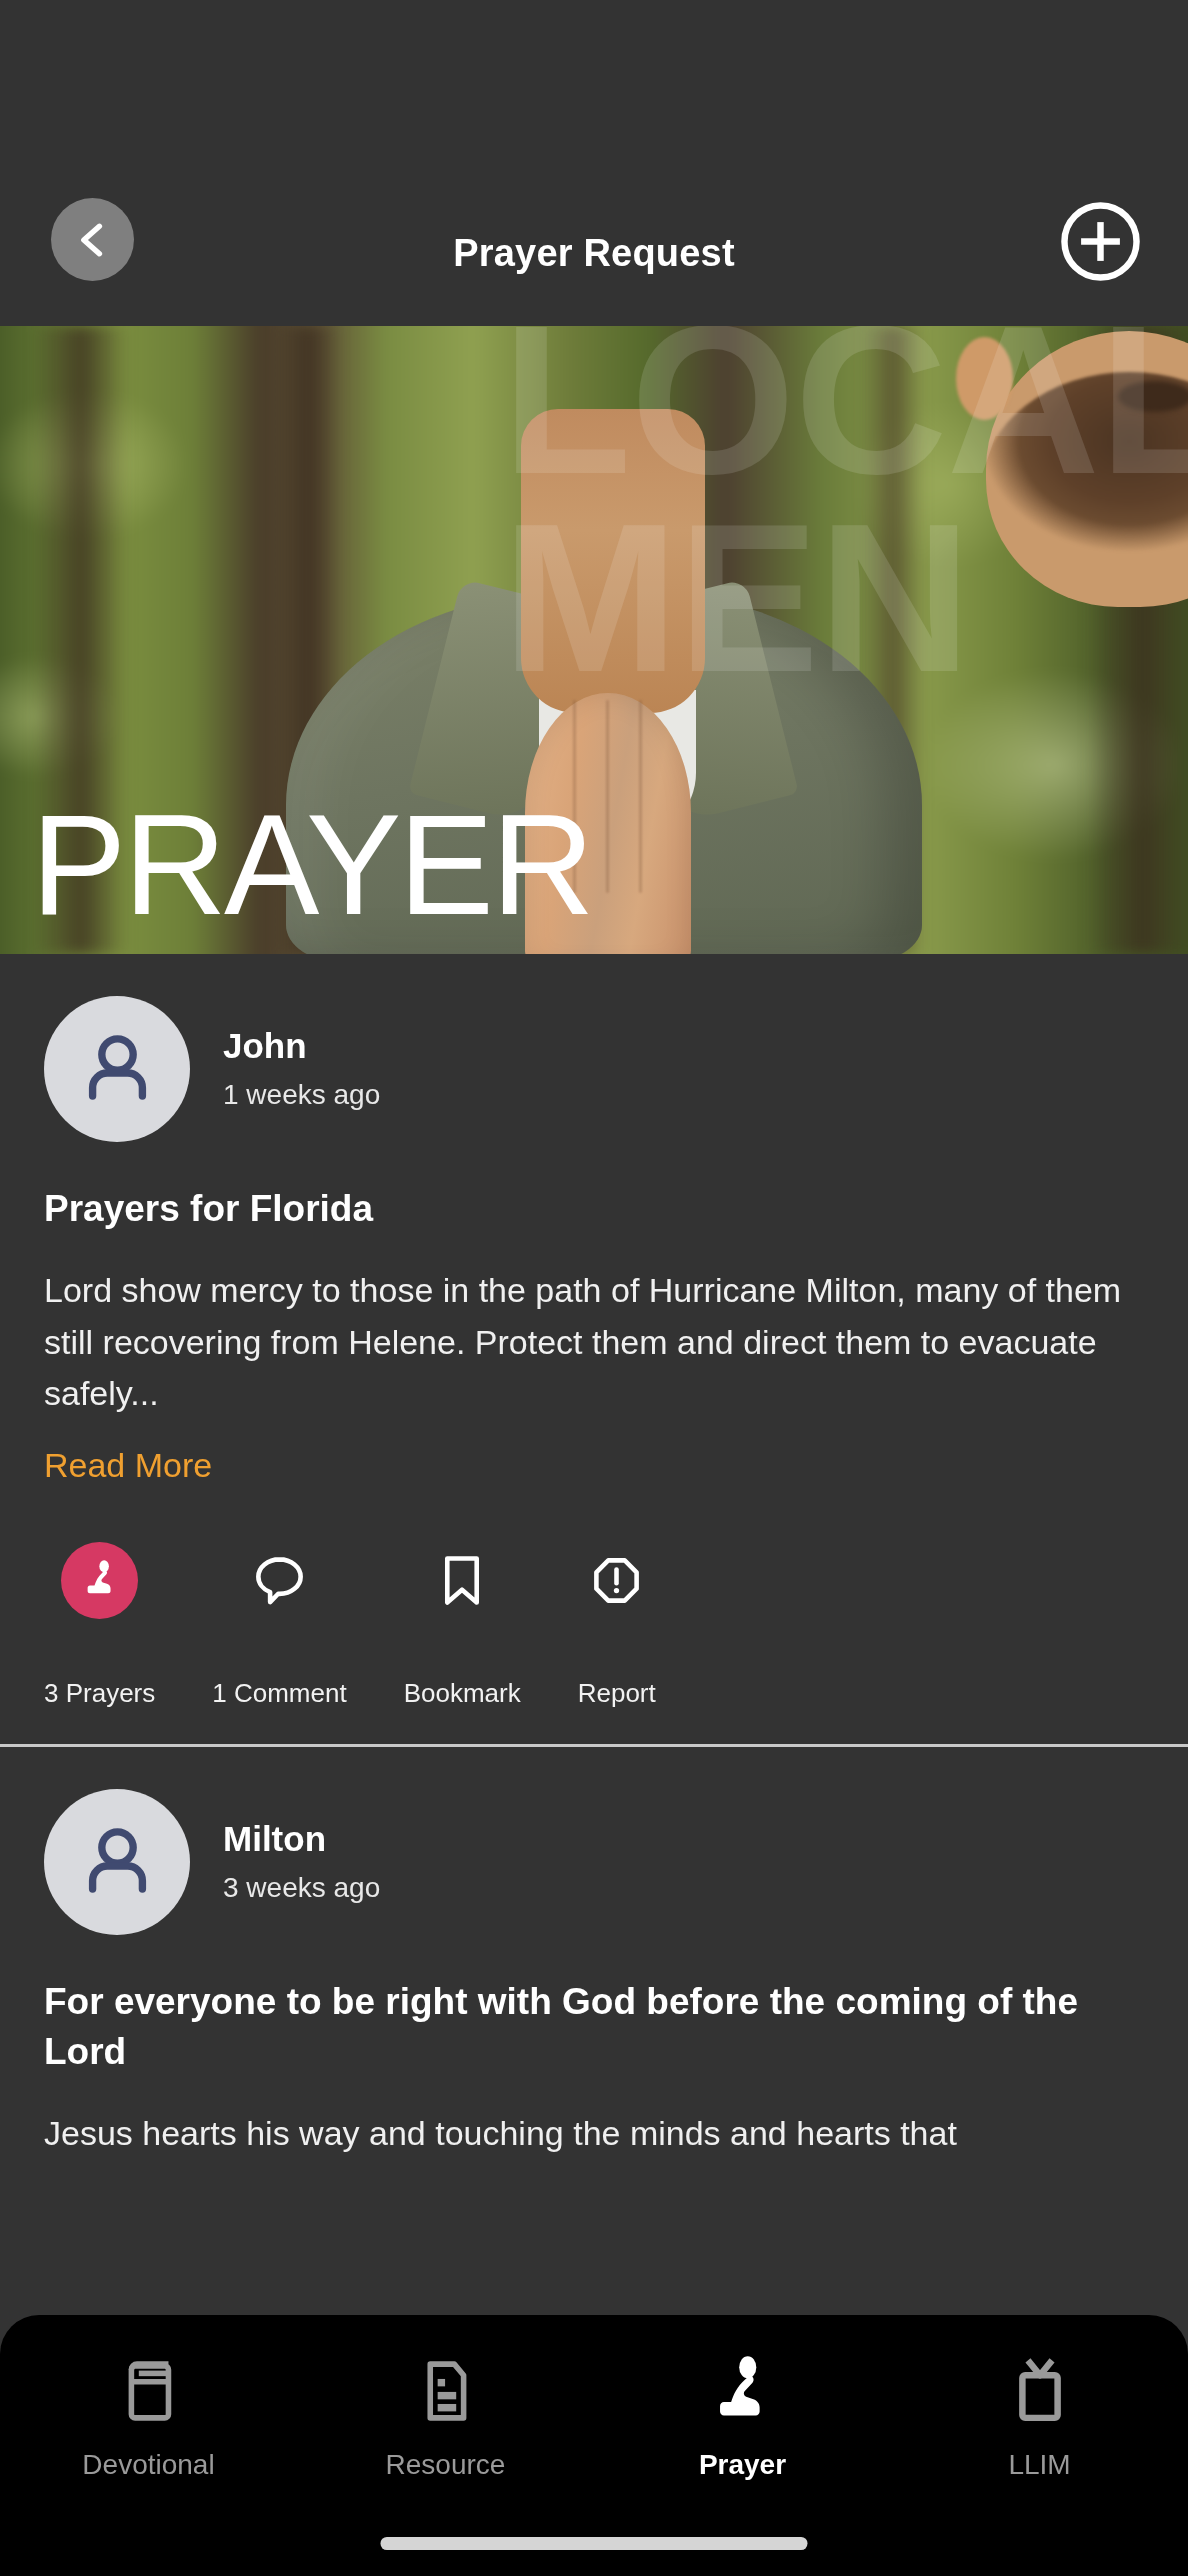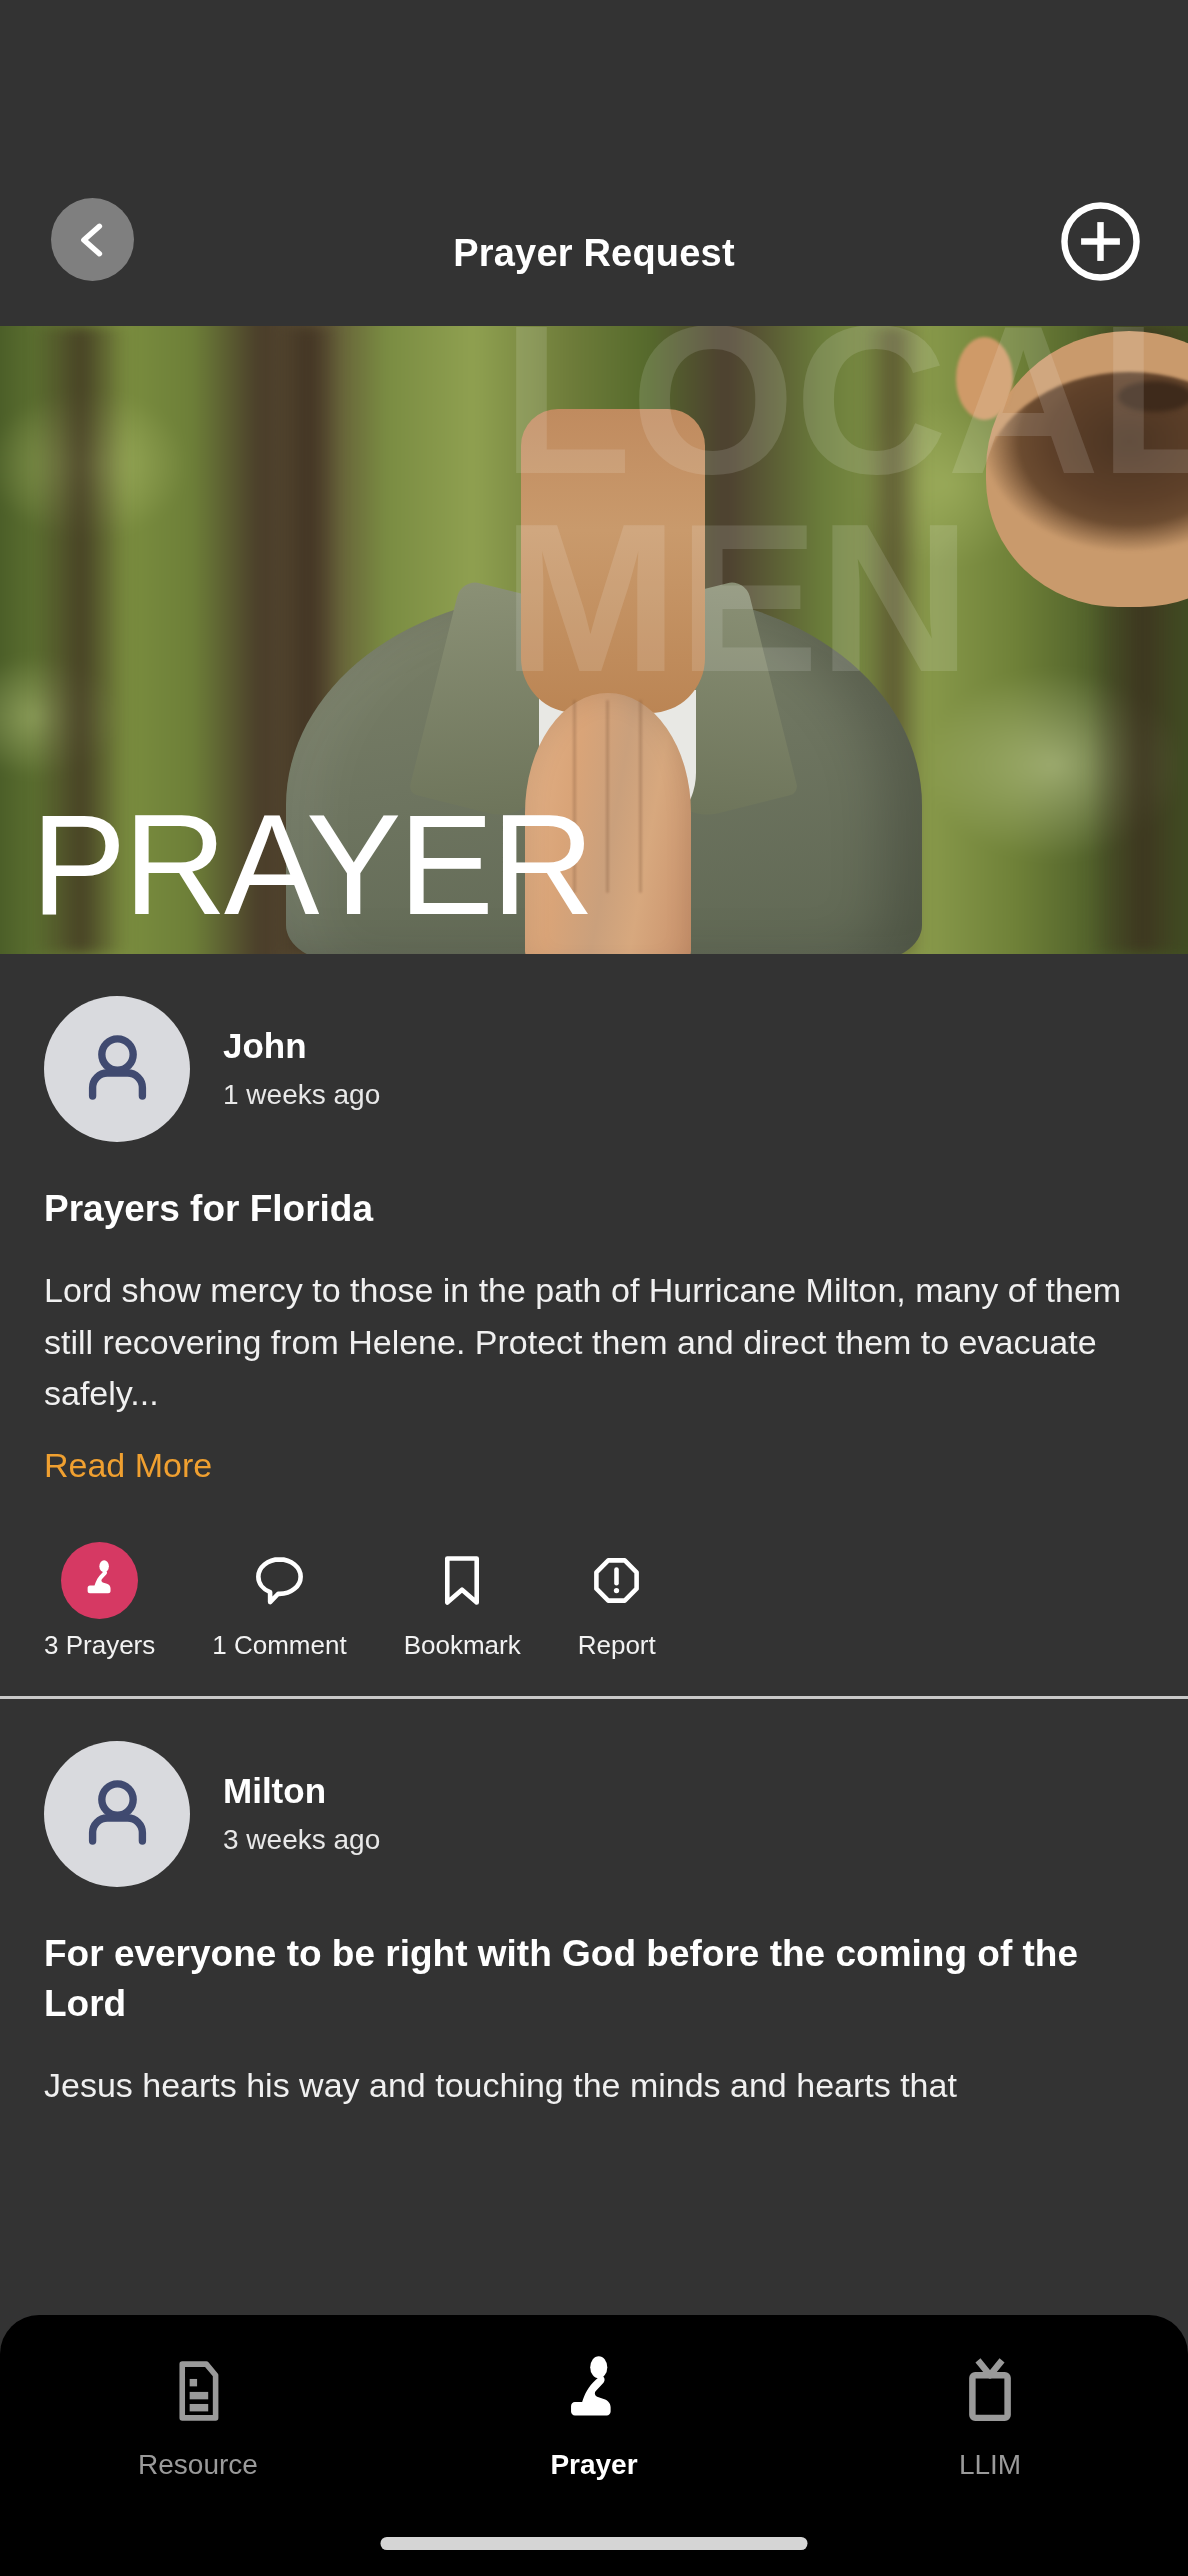--- a/index.html
+++ b/index.html
@@ -239,20 +239,21 @@
 
   
   .actions {
     display:flex;
     margin-top:57px;
     padding-bottom:35px;
   }
   .action {
     display:flex; flex-direction:column; align-items:center;
     cursor:pointer;
+    gap:48px;
   }
   .action + .action { margin-left:57px; }
   .a-icon {
     height:77px; width:77px;
     display:flex; align-items:center; justify-content:center;
   }
   .a-icon.filled {
     background:#d63963;
     border-radius:50%;
   }
@@ -439,20 +440,31 @@
         </div>
       </div>
       <div class="post-title">For everyone to be right with God before the coming of the Lord</div>
       <div class="post-body">Jesus hearts his way and touching the minds and hearts that</div>
     </div>
 
   </div>
 
   <div class="tabbar">
 
+    <div class="tab">
+      <div class="tab-icon">
+        <svg width="76" height="76" viewBox="0 0 82 82">
+          <rect x="22" y="14" width="40" height="56" rx="4" fill="none" stroke="#9a9a9a" stroke-width="6"></rect>
+          <path d="M22 18 a6 6 0 0 1 6 -6 h34" fill="none" stroke="#9a9a9a" stroke-width="6"></path>
+          <line x1="30" y1="22" x2="62" y2="22" stroke="#9a9a9a" stroke-width="6"></line>
+          <line x1="22" y1="31" x2="62" y2="31" stroke="#9a9a9a" stroke-width="6"></line>
+        </svg>
+      </div>
+      <div class="tab-label">Devotional</div>
+    </div>
 
     <div class="tab">
       <div class="tab-icon">
         <svg width="76" height="76" viewBox="0 0 82 82">
           <path d="M24 12 L50 12 L60 24 L60 70 L24 70 Z" fill="none" stroke="#9a9a9a" stroke-width="6" stroke-linejoin="round"></path>
           <rect x="32" y="28" width="8" height="8" fill="#9a9a9a"></rect>
           <rect x="32" y="42" width="20" height="8" fill="#9a9a9a"></rect>
           <rect x="32" y="55" width="20" height="8" fill="#9a9a9a"></rect>
         </svg>
       </div>

